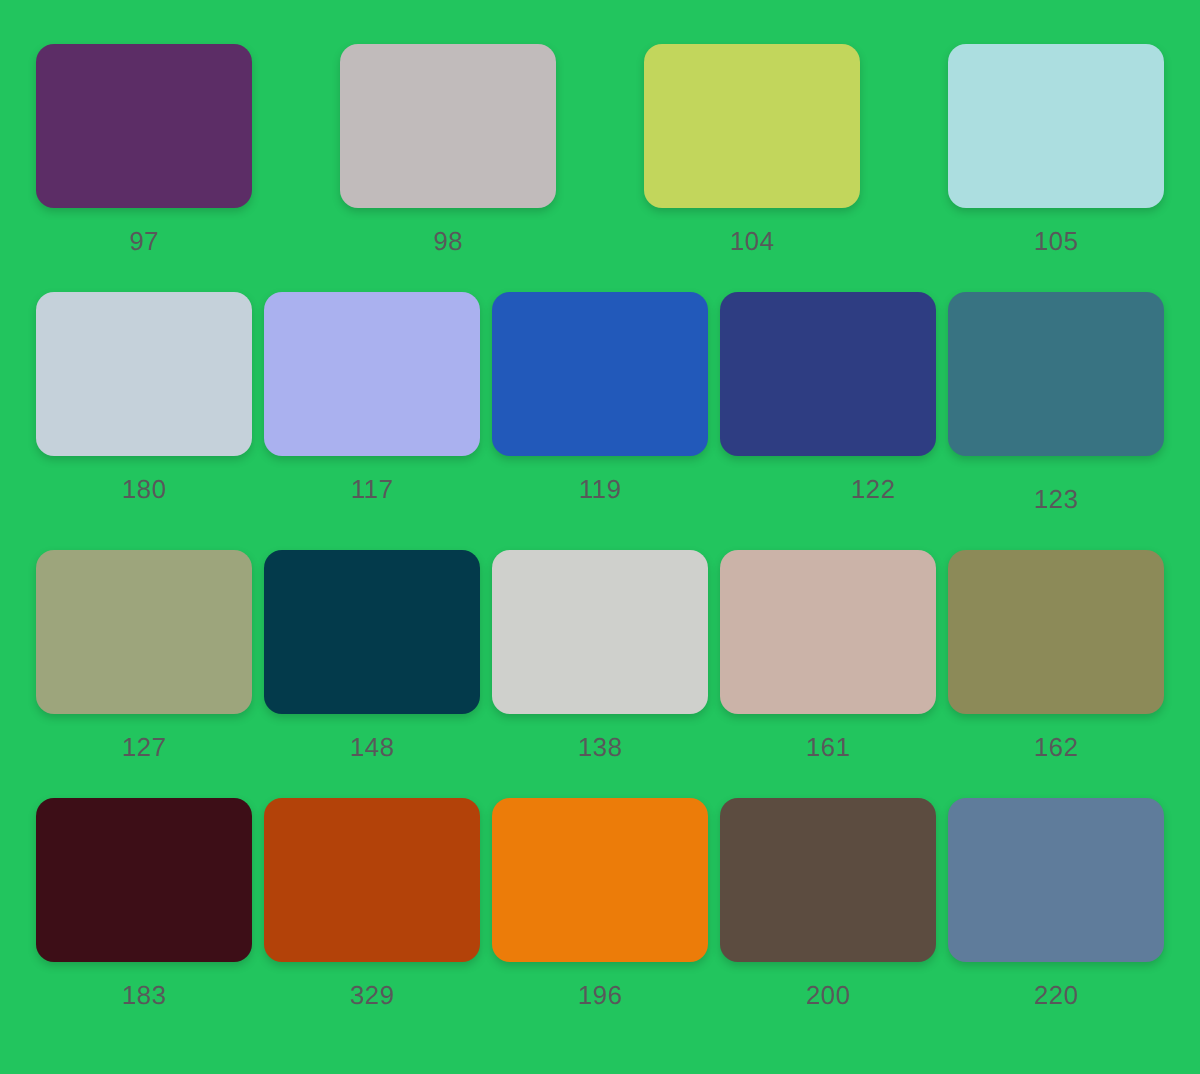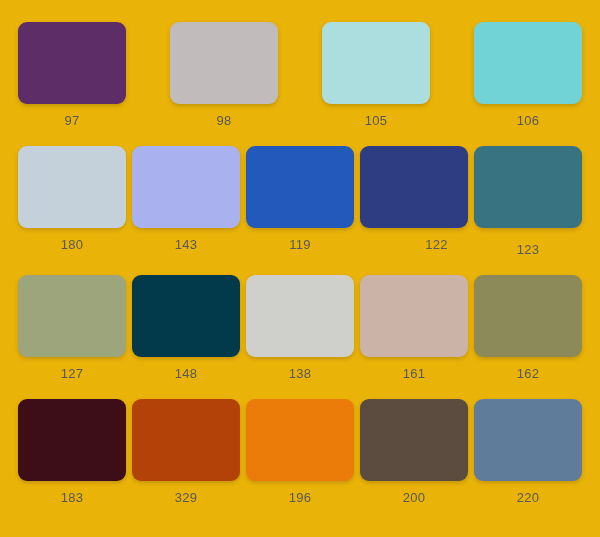--- a/index.html
+++ b/index.html
@@ -15,21 +15,21 @@
     overflow: hidden;
   }
   #palette-grid {
     box-sizing: border-box;
     width: 600px;
     height: 537px;
     padding: 22px 18px 10px 18px;
     display: flex;
     flex-direction: column;
     justify-content: flex-start;
-    background: #eab308;
+    background: #22c55e;
   }
   .swatch-row {
     display: flex;
     flex-direction: row;
     justify-content: space-between;
     align-items: flex-start;
     margin-bottom: 18px;
   }
   .swatch-row:last-child {
     margin-bottom: 0;
@@ -64,37 +64,37 @@
   <div class="swatch-row">
     <div class="swatch-cell">
       <div class="swatch-chip" style="background-color: rgb(92, 45, 102);"></div>
       <div class="swatch-label" style="color: rgb(88, 88, 90);">97</div>
     </div>
     <div class="swatch-cell">
       <div class="swatch-chip" style="background-color: rgb(193, 187, 187);"></div>
       <div class="swatch-label" style="color: rgb(88, 88, 90);">98</div>
     </div>
     <div class="swatch-cell">
+      <div class="swatch-chip" style="background-color: rgb(194, 214, 92);"></div>
+      <div class="swatch-label" style="color: rgb(88, 88, 90);">104</div>
+    </div>
+    <div class="swatch-cell">
       <div class="swatch-chip" style="background-color: rgb(172, 222, 224);"></div>
       <div class="swatch-label" style="color: rgb(88, 88, 90);">105</div>
-    </div>
-    <div class="swatch-cell">
-      <div class="swatch-chip" style="background-color: rgb(114, 211, 214);"></div>
-      <div class="swatch-label" style="color: rgb(88, 88, 90);">106</div>
     </div>
   </div>
 
   <div class="swatch-row">
     <div class="swatch-cell">
       <div class="swatch-chip" style="background-color: rgb(197, 209, 218);"></div>
       <div class="swatch-label" style="color: rgb(88, 88, 90);">180</div>
     </div>
     <div class="swatch-cell">
       <div class="swatch-chip" style="background-color: rgb(170, 177, 239);"></div>
-      <div class="swatch-label" style="color: rgb(88, 88, 90);">143</div>
+      <div class="swatch-label" style="color: rgb(88, 88, 90);">117</div>
     </div>
     <div class="swatch-cell">
       <div class="swatch-chip" style="background-color: rgb(34, 89, 186);"></div>
       <div class="swatch-label" style="color: rgb(88, 88, 90);">119</div>
     </div>
     <div class="swatch-cell">
       <div class="swatch-chip" style="background-color: rgb(46, 61, 130);"></div>
       <div class="swatch-label" style="color: rgb(88, 88, 90); margin-left: 45px;">122</div>
     </div>
     <div class="swatch-cell">

